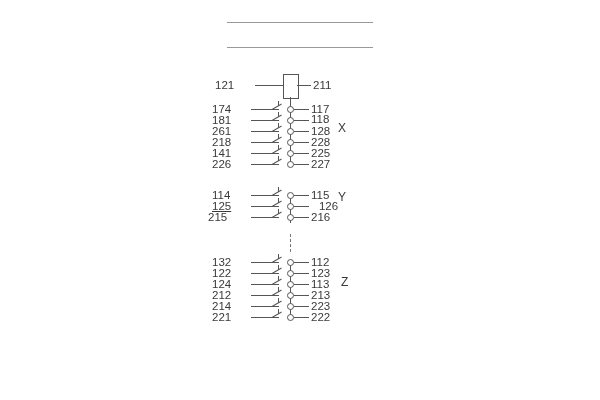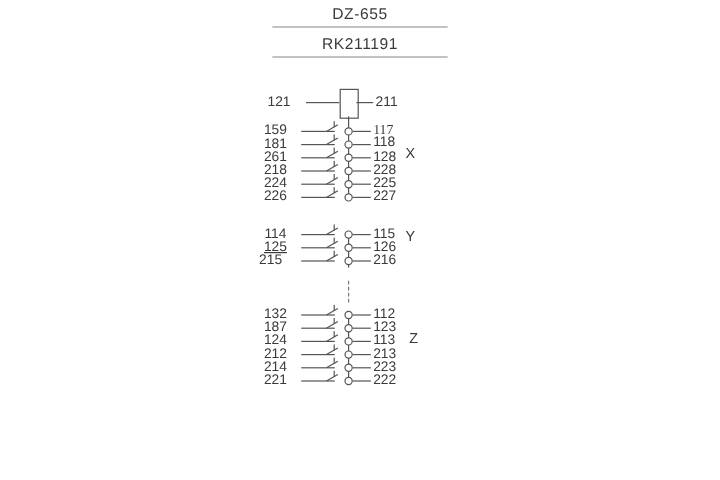--- a/index.html
+++ b/index.html
@@ -43,21 +43,21 @@
   }
 
   
   .lbl {
     position: absolute;
     font-size: 11.5px;
     color: #3a3a3a;
     line-height: 11px;
     white-space: nowrap;
   }
-  .lbl.left  { text-align: center; }
+  .lbl.left  { text-align: left; }
   .lbl.right { text-align: left; }
   .grp-lbl {
     position: absolute;
     font-size: 12px;
     color: #3a3a3a;
     line-height: 12px;
   }
 
   
   .seg {
@@ -109,48 +109,42 @@
     width: 0;
     height: 5px;
     border-left: 1px solid #555555;
   }
 </style>
 </head>
 <body>
 
 <div id="root">
 
-  <div class="hdr" style="top:4px;">
-    <span class="hdr-text">DZ-655</span>
-  </div>
   <div class="hdr-rule" style="top:22px;"></div>
 
-  <div class="hdr" style="top:29px;">
-    <span class="hdr-text">RK211191</span>
-  </div>
   <div class="hdr-rule" style="top:47px;"></div>
 
   <div class="lbl left" style="left:215px; top:80px; width:35px;">121</div>
   <div class="seg" style="left:255px; top:85px; width:28px;"></div>
   <div class="coil" style="left:283px; top:74px; width:14px; height:23px;"></div>
   <div class="seg" style="left:297px; top:85px; width:14px;"></div>
   <div class="lbl right" style="left:313px; top:80px; width:35px;">211</div>
 
   <div class="vbus" style="left:290px; top:97px; height:12px;"></div>
 
   <div class="vbus" style="left:290px; top:109px; height:58px;"></div>
   <div class="grp-lbl" style="left:338px; top:122px;">X</div>
 
-  <div class="lbl left" style="left:212px; top:104px; width:35px;">159</div>
+  <div class="lbl left" style="left:212px; top:104px; width:35px;">174</div>
   <div class="seg" style="left:251px; top:109px; width:28px;"></div>
   <div class="blade" style="left:272px; top:109px;"></div>
   <div class="tick" style="left:278px; top:101px;"></div>
   <div class="node" style="left:287px; top:106px;"></div>
   <div class="seg" style="left:294px; top:109px; width:15px;"></div>
-  <div class="lbl right" style="left:311px; top:104px; width:35px;font-family:Liberation Serif, serif;">117</div>
+  <div class="lbl right" style="left:311px; top:104px; width:35px;">117</div>
 
   <div class="lbl left" style="left:212px; top:115px; width:35px;">181</div>
   <div class="seg" style="left:251px; top:120px; width:28px;"></div>
   <div class="blade" style="left:272px; top:120px;"></div>
   <div class="tick" style="left:278px; top:112px;"></div>
   <div class="node" style="left:287px; top:117px;"></div>
   <div class="seg" style="left:294px; top:120px; width:15px;"></div>
   <div class="lbl right" style="left:311px; top:114px; width:35px;">118</div>
 
   <div class="lbl left" style="left:212px; top:126px; width:35px;">261</div>
@@ -162,21 +156,21 @@
   <div class="lbl right" style="left:311px; top:126px; width:35px;">128</div>
 
   <div class="lbl left" style="left:212px; top:137px; width:35px;">218</div>
   <div class="seg" style="left:251px; top:142px; width:28px;"></div>
   <div class="blade" style="left:272px; top:142px;"></div>
   <div class="tick" style="left:278px; top:134px;"></div>
   <div class="node" style="left:287px; top:139px;"></div>
   <div class="seg" style="left:294px; top:142px; width:15px;"></div>
   <div class="lbl right" style="left:311px; top:137px; width:35px;">228</div>
 
-  <div class="lbl left" style="left:212px; top:148px; width:35px;">224</div>
+  <div class="lbl left" style="left:212px; top:148px; width:35px;">141</div>
   <div class="seg" style="left:251px; top:153px; width:28px;"></div>
   <div class="blade" style="left:272px; top:153px;"></div>
   <div class="tick" style="left:278px; top:145px;"></div>
   <div class="node" style="left:287px; top:150px;"></div>
   <div class="seg" style="left:294px; top:153px; width:15px;"></div>
   <div class="lbl right" style="left:311px; top:148px; width:35px;">225</div>
 
   <div class="lbl left" style="left:212px; top:159px; width:35px;">226</div>
   <div class="seg" style="left:251px; top:164px; width:28px;"></div>
   <div class="blade" style="left:272px; top:164px;"></div>
@@ -195,21 +189,21 @@
   <div class="node" style="left:287px; top:192px;"></div>
   <div class="seg" style="left:294px; top:195px; width:15px;"></div>
   <div class="lbl right" style="left:311px; top:190px; width:35px;">115</div>
 
   <div class="lbl left" style="left:212px; top:201px; width:35px;text-decoration:underline;">125</div>
   <div class="seg" style="left:251px; top:206px; width:28px;"></div>
   <div class="blade" style="left:272px; top:206px;"></div>
   <div class="tick" style="left:278px; top:198px;"></div>
   <div class="node" style="left:287px; top:203px;"></div>
   <div class="seg" style="left:294px; top:206px; width:15px;"></div>
-  <div class="lbl right" style="left:311px; top:201px; width:35px;">126</div>
+  <div class="lbl right" style="left:311px; top:201px; width:35px;text-align:center;">126</div>
 
   <div class="lbl left" style="left:208px; top:212px; width:35px;">215</div>
   <div class="seg" style="left:251px; top:217px; width:28px;"></div>
   <div class="blade" style="left:272px; top:217px;"></div>
   <div class="tick" style="left:278px; top:209px;"></div>
   <div class="node" style="left:287px; top:214px;"></div>
   <div class="seg" style="left:294px; top:217px; width:15px;"></div>
   <div class="lbl right" style="left:311px; top:212px; width:35px;">216</div>
 
   <div class="vdash" style="left:290px; top:234px; height:18px;"></div>
@@ -218,21 +212,21 @@
   <div class="grp-lbl" style="left:341px; top:276px;">Z</div>
 
   <div class="lbl left" style="left:212px; top:257px; width:35px;">132</div>
   <div class="seg" style="left:251px; top:262px; width:28px;"></div>
   <div class="blade" style="left:272px; top:262px;"></div>
   <div class="tick" style="left:278px; top:254px;"></div>
   <div class="node" style="left:287px; top:259px;"></div>
   <div class="seg" style="left:294px; top:262px; width:15px;"></div>
   <div class="lbl right" style="left:311px; top:257px; width:35px;">112</div>
 
-  <div class="lbl left" style="left:212px; top:268px; width:35px;">187</div>
+  <div class="lbl left" style="left:212px; top:268px; width:35px;">122</div>
   <div class="seg" style="left:251px; top:273px; width:28px;"></div>
   <div class="blade" style="left:272px; top:273px;"></div>
   <div class="tick" style="left:278px; top:265px;"></div>
   <div class="node" style="left:287px; top:270px;"></div>
   <div class="seg" style="left:294px; top:273px; width:15px;"></div>
   <div class="lbl right" style="left:311px; top:268px; width:35px;">123</div>
 
   <div class="lbl left" style="left:212px; top:279px; width:35px;">124</div>
   <div class="seg" style="left:251px; top:284px; width:28px;"></div>
   <div class="blade" style="left:272px; top:284px;"></div>

